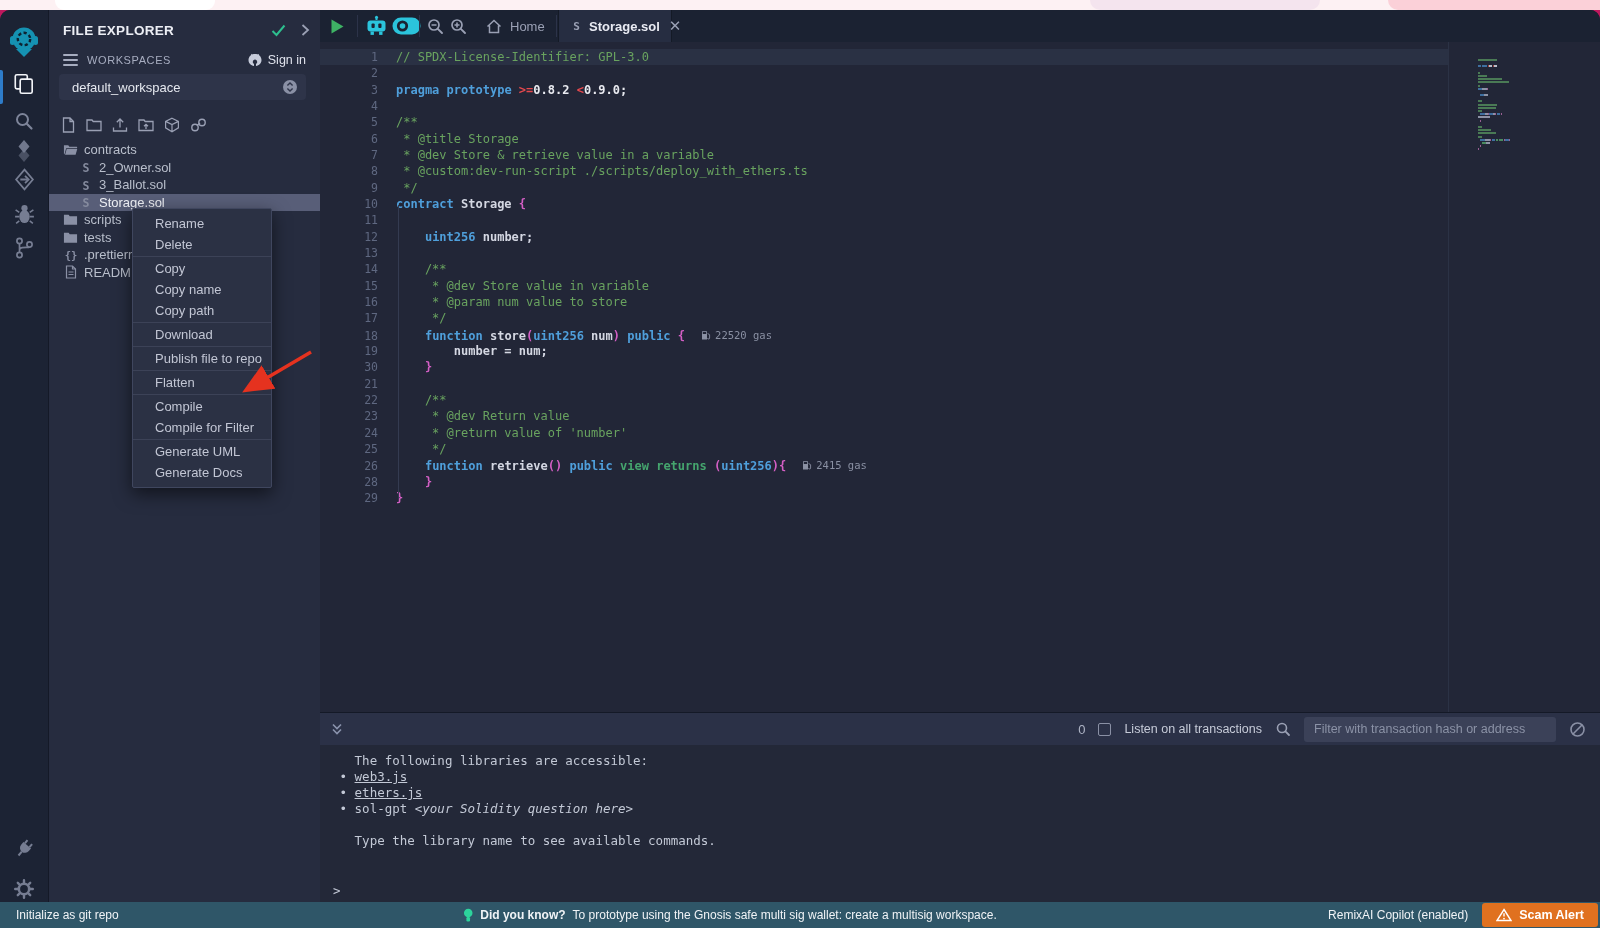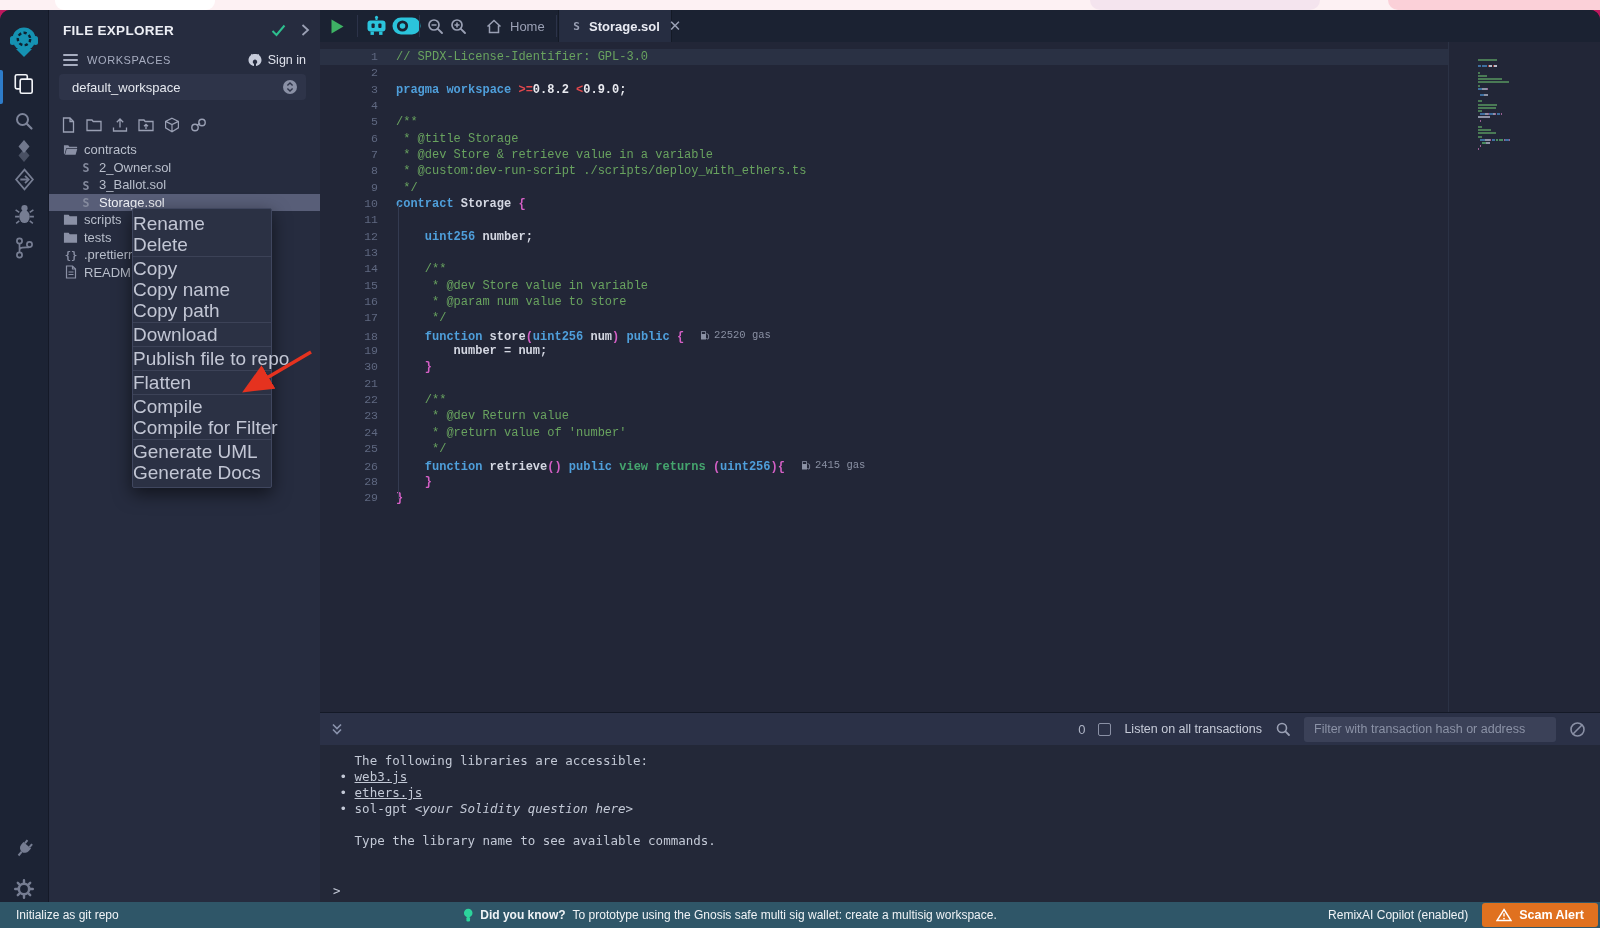--- a/index.html
+++ b/index.html
@@ -31,34 +31,34 @@
   .ws-select-label { color:#e6e9f0; font-size:13px; flex:1; }
   .panel-toolbar { position:absolute; top:106px; left:12px; height:18px; display:flex; gap:10px; align-items:center; }
   .ptool { cursor:pointer; display:flex; }
   .file-tree { position:absolute; top:131px; left:0; right:0; }
   .tree-row { height:17.5px; display:flex; align-items:center; gap:6px; color:#b9bfcc; font-size:13px; white-space:nowrap; overflow:hidden; cursor:pointer; }
   .tree-row.selected { background:#585e78; color:#eef0f5; }
   .tree-icon { display:flex; width:15px; justify-content:center; flex:none; }
 
   
   .context-menu { position:absolute; left:132px; top:208px; width:140px; background:#2b3144; border:1px solid #3f465e; border-radius:2px; padding:4px 0; box-shadow:0 6px 18px rgba(0,0,0,.55); z-index:30; }
-  .menu-item { height:21px; line-height:21px; font-size:19px; color:#c2c6d4; cursor:pointer; white-space:nowrap; }
+  .menu-item { height:21px; line-height:21px; padding-left:22px; font-size:13px; color:#c2c6d4; cursor:pointer; white-space:nowrap; }
   .menu-sep { border-top:1px solid #3c4257; margin:1px 0; }
 
   
   .main { position:absolute; left:320px; top:0; width:1280px; height:892px; background:#222637; }
   .tabbar { position:absolute; left:0; top:0; width:100%; height:32px; background:#1b2232; }
   .tb-sep { position:absolute; top:5px; width:1px; height:22px; background:#2c3349; }
   .tab-home { position:absolute; left:150px; top:0; height:32px; width:86px; display:flex; align-items:center; gap:8px; padding-left:16px; color:#9aa0b4; font-size:13px; cursor:pointer; }
   .tab-active { position:absolute; left:238px; top:0; height:32px; width:114px; background:#262d41; border-left:1px solid #141a26; border-right:1px solid #141a26; display:flex; align-items:center; gap:7px; padding:0 8px 0 12px; color:#e9ebf3; font-size:13px; font-weight:bold; cursor:pointer; }
   .tab-close { color:#9aa0b4; font-size:15px; font-weight:normal; margin-left:2px; cursor:pointer; }
 
   .editor { position:absolute; left:0; top:32px; width:100%; height:670px; background:#222637; overflow:hidden; }
   .code-lines { padding-top:7px; font-family:"DejaVu Sans Mono",monospace; font-size:12px; }
-  .code-row { position:relative; height:16.33px; line-height:16.33px; white-space:pre; width:1128px;font-family:Liberation Mono, monospace; }
+  .code-row { position:relative; height:16.33px; line-height:16.33px; white-space:pre; width:1128px; }
   .code-row.hl { background:#2a3144; }
   .ln { display:inline-block; width:58px; text-align:right; color:#5f6881; font-size:11.5px; }
   .code-text { margin-left:18px; }
   .tk-cm { color:#69a35f; }
   .tk-kw { color:#4f9fdb; font-weight:bold; }
   .tk-op { color:#e5484d; font-weight:bold; }
   .tk-num { color:#e9eaf0; font-weight:bold; }
   .tk-br { color:#d45fc5; font-weight:bold; }
   .tk-fn { color:#45a56e; font-weight:bold; }
   .tk-id { color:#d4d7e2; font-weight:bold; }
@@ -396,21 +396,21 @@
           </span>
           <span style="flex:1;">Storage.sol</span>
           <span class="tab-close">✕</span>
         </div>
       </div>
 
       <div class="editor">
         <div class="code-lines">
             <div class="code-row hl"><span class="ln">1</span><span class="code-text"><span class="tk-cm">// SPDX-License-Identifier: GPL-3.0</span></span></div>
             <div class="code-row"><span class="ln">2</span><span class="code-text"></span></div>
-            <div class="code-row"><span class="ln">3</span><span class="code-text"><span class="tk-kw">pragma</span><span class="tk-id"> </span><span class="tk-kw">workspace</span><span class="tk-id"> </span><span class="tk-op">&gt;=</span><span class="tk-num">0.8.2</span><span class="tk-id"> </span><span class="tk-op">&lt;</span><span class="tk-num">0.9.0;</span></span></div>
+            <div class="code-row"><span class="ln">3</span><span class="code-text"><span class="tk-kw">pragma</span><span class="tk-id"> </span><span class="tk-kw">prototype</span><span class="tk-id"> </span><span class="tk-op">&gt;=</span><span class="tk-num">0.8.2</span><span class="tk-id"> </span><span class="tk-op">&lt;</span><span class="tk-num">0.9.0;</span></span></div>
             <div class="code-row"><span class="ln">4</span><span class="code-text"></span></div>
             <div class="code-row"><span class="ln">5</span><span class="code-text"><span class="tk-cm">/**</span></span></div>
             <div class="code-row"><span class="ln">6</span><span class="code-text"><span class="tk-cm"> * @title Storage</span></span></div>
             <div class="code-row"><span class="ln">7</span><span class="code-text"><span class="tk-cm"> * @dev Store &amp; retrieve value in a variable</span></span></div>
             <div class="code-row"><span class="ln">8</span><span class="code-text"><span class="tk-cm"> * @custom:dev-run-script ./scripts/deploy_with_ethers.ts</span></span></div>
             <div class="code-row"><span class="ln">9</span><span class="code-text"><span class="tk-cm"> */</span></span></div>
             <div class="code-row"><span class="ln">10</span><span class="code-text"><span class="tk-kw">contract</span><span class="tk-id"> Storage </span><span class="tk-br">{</span></span></div>
             <div class="code-row"><span class="ln">11</span><span class="code-text"></span></div>
             <div class="code-row"><span class="ln">12</span><span class="code-text"><span class="tk-id">    </span><span class="tk-kw">uint256</span><span class="tk-id"> number;</span></span></div>
             <div class="code-row"><span class="ln">13</span><span class="code-text"></span></div>

